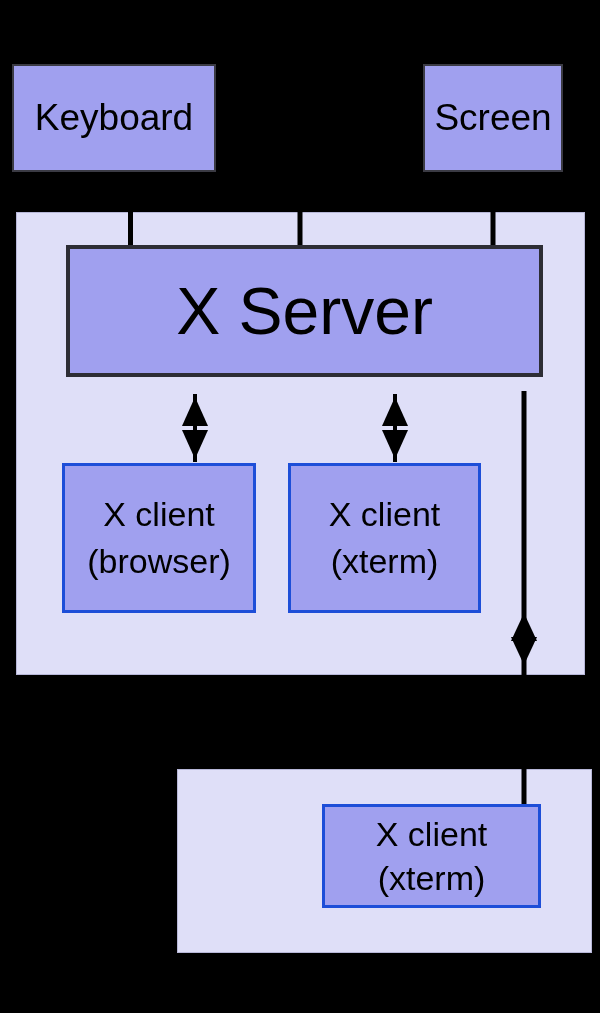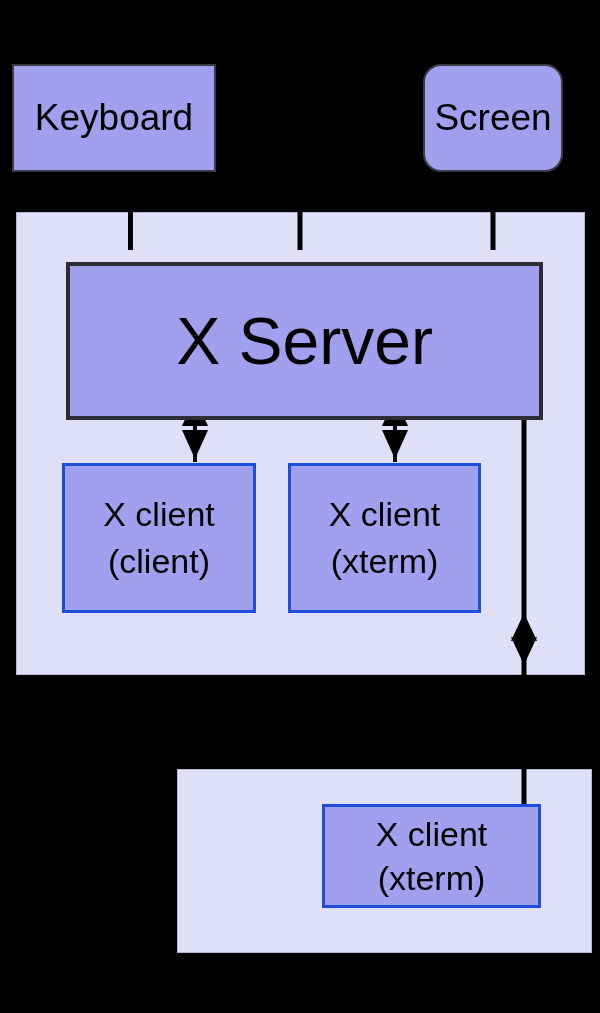--- a/index.html
+++ b/index.html
@@ -28,23 +28,23 @@
     align-items:center;justify-content:center;
     text-align:right;
   }
   .device{
     border:2px solid #3b3b44;
     font-size:37px;
     top:64px;height:108px;
   }
   #device-keyboard{left:12px;width:204px;}
   #device-mouse{left:232px;width:134px;}
-  #device-screen{left:423px;width:140px;border-radius:18px;}
+  #device-screen{left:423px;width:140px;}
   #xserver{
-    left:66px;top:262px;width:477px;height:158px;
+    left:66px;top:245px;width:477px;height:132px;
     border:4px solid #2d2d35;
     font-size:66px;
   }
   .client{
     border:3px solid #1d4ed8;
     font-size:34px;
     line-height:1.38;
   }
   #client-browser{left:62px;top:463px;width:194px;height:150px;}
   #client-xterm-local{left:288px;top:463px;width:193px;height:150px;}
@@ -89,21 +89,21 @@
   <div class="node device" id="device-screen">
     <span class="lbl">Screen</span>
   </div>
 
   <div class="node" id="xserver">
     <span class="lbl">X Server</span>
   </div>
 
   <div class="node client" id="client-browser">
     <span class="lbl">X client</span>
-    <span class="lbl">(client)</span>
+    <span class="lbl">(browser)</span>
   </div>
   <div class="node client" id="client-xterm-local">
     <span class="lbl">X client</span>
     <span class="lbl">(xterm)</span>
   </div>
 
   <div class="node client" id="client-xterm-remote">
     <span class="lbl">X client</span>
     <span class="lbl">(xterm)</span>
   </div>

